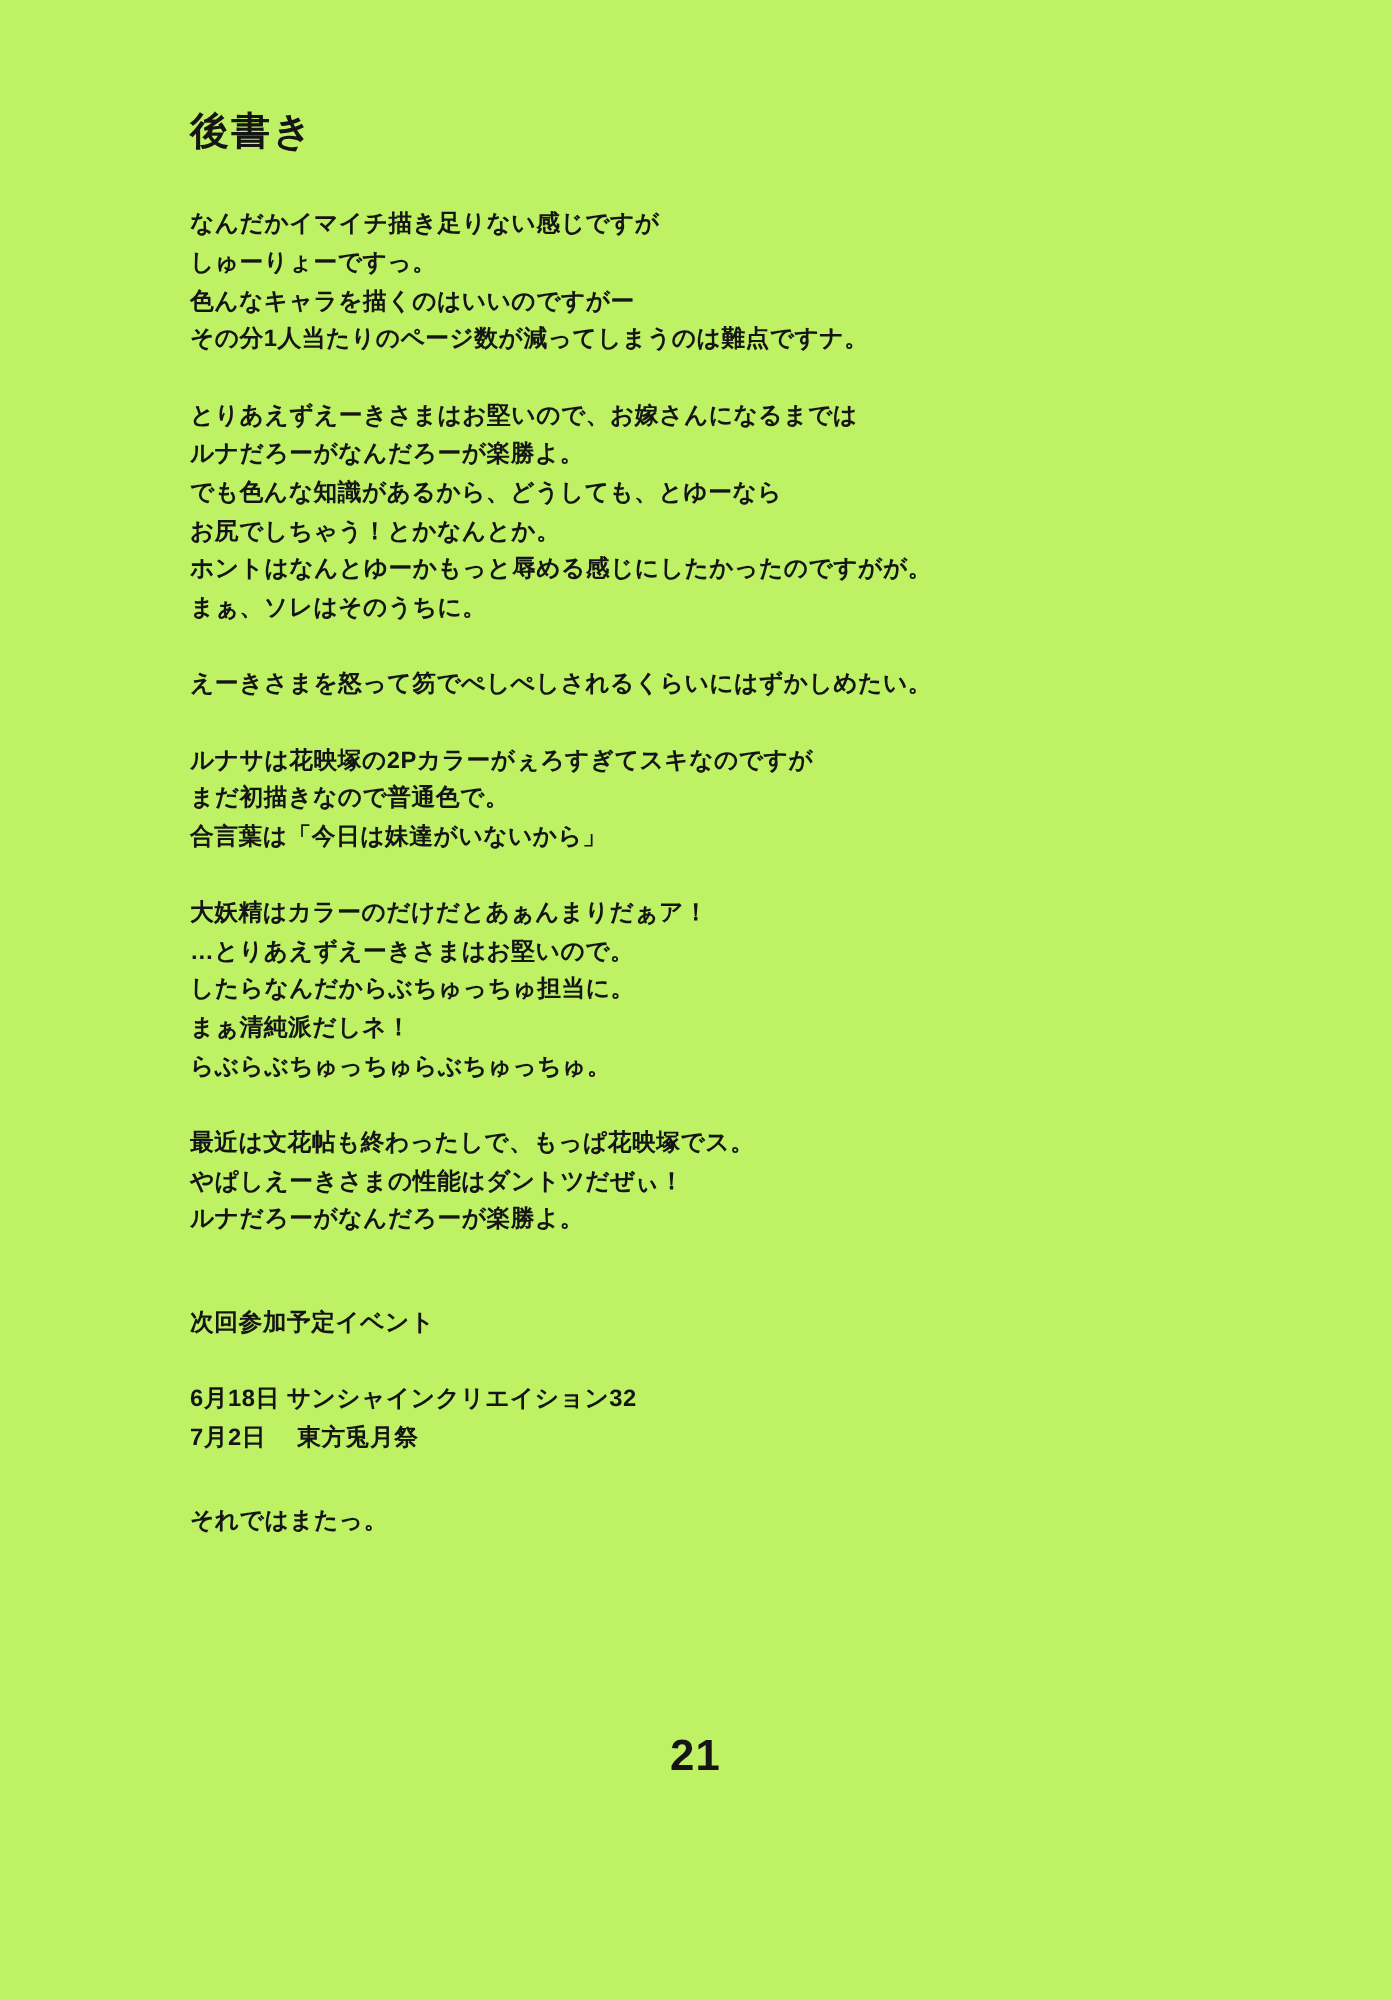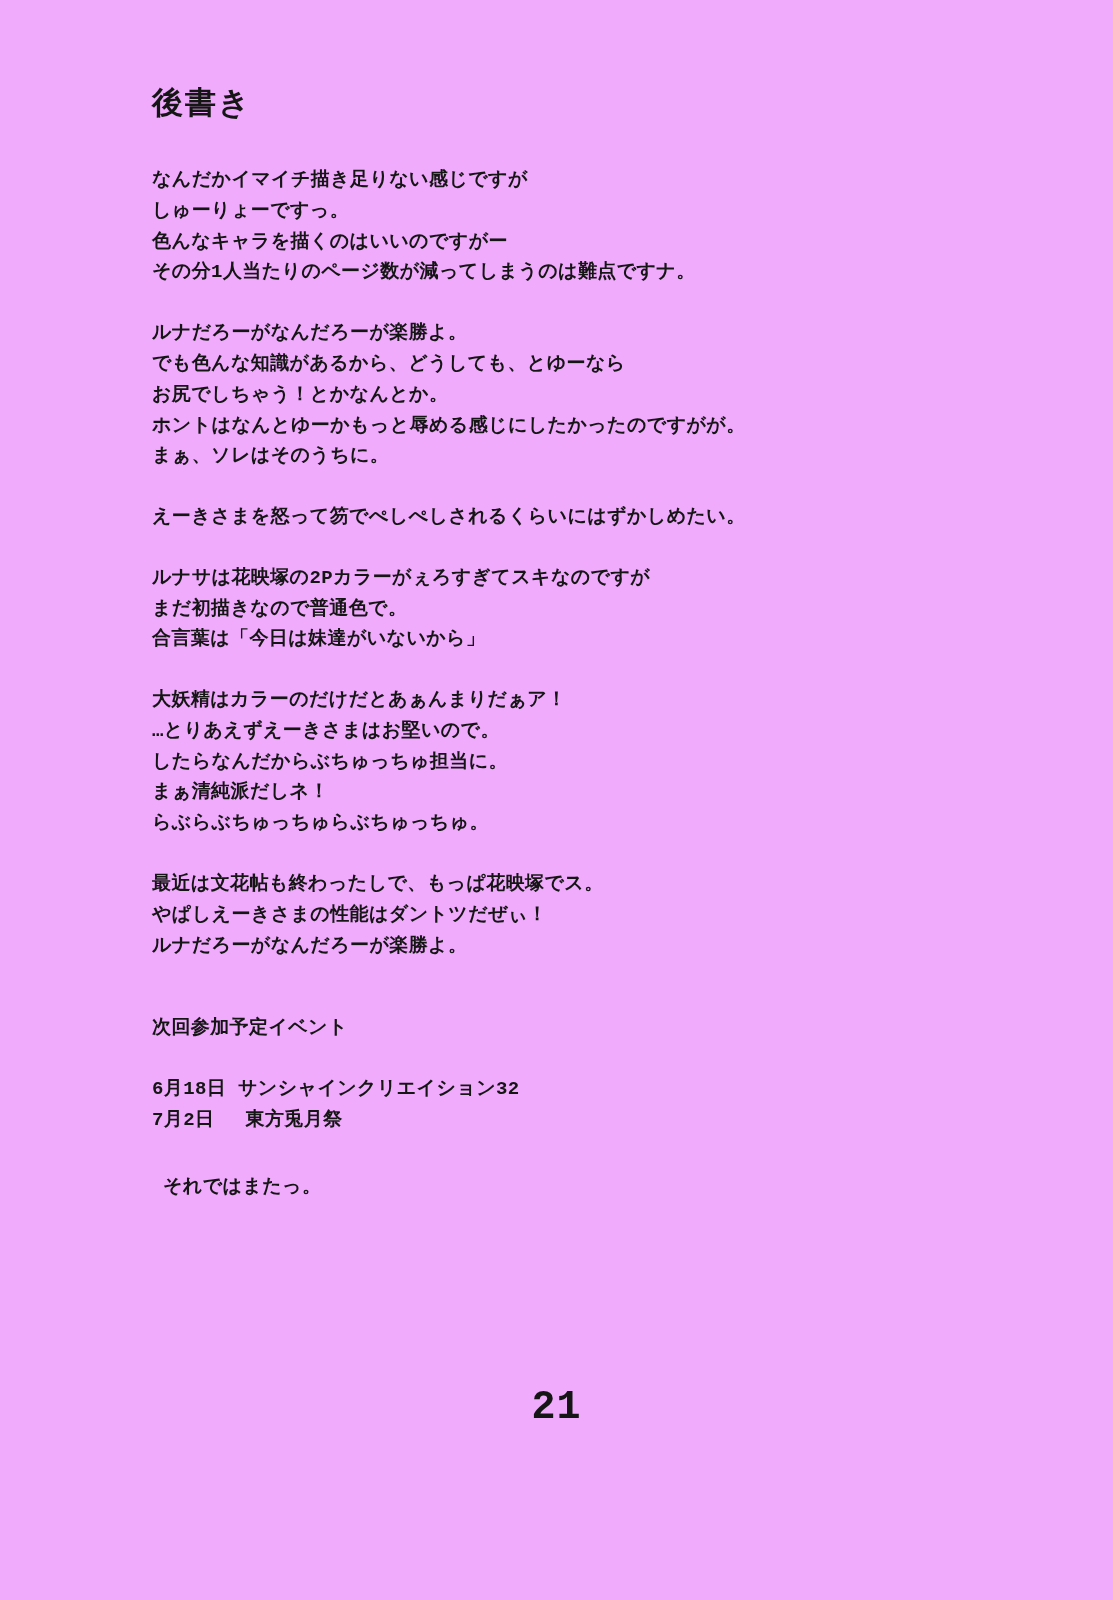--- a/index.html
+++ b/index.html
@@ -4,22 +4,22 @@
 <style>
   html, body {
     margin: 0;
     padding: 0;
     background: #ffffff;
   }
   .page {
     position: relative;
     width: 1113px;
     height: 1600px;
-    background: #f0abfc;
-    font-family: Liberation Mono, monospace;
+    background: #bef264;
+    font-family: Liberation Sans, sans-serif;
     color: #151515;
     overflow: hidden;
   }
   .content {
     position: absolute;
     left: 152px;
     top: 86px;
     width: 800px;
   }
   .afterword-title {
@@ -44,29 +44,29 @@
     margin: 52px 0 30px 0;
   }
   .event-list {
     margin: 0 0 36px 0;
   }
   .event-list .line {
     display: block;
     white-space: pre;
   }
   .closing {
-    margin: 11px;
+    margin: 0;
   }
   .page-number {
     position: absolute;
     left: 0;
     right: 0;
     top: 1385px;
     text-align: center;
-    font-size: 40px;
+    font-size: 35px;
     font-weight: bold;
     letter-spacing: 1px;
   }
 </style>
 </head>
 <body>
 
 <div class="page">
 
   <div class="content">
@@ -74,20 +74,21 @@
     <h1 class="afterword-title">後書き</h1>
 
     <div class="para">
       <span class="line">なんだかイマイチ描き足りない感じですが</span>
       <span class="line">しゅーりょーですっ。</span>
       <span class="line">色んなキャラを描くのはいいのですがー</span>
       <span class="line">その分1人当たりのページ数が減ってしまうのは難点ですナ。</span>
     </div>
 
     <div class="para">
+      <span class="line">とりあえずえーきさまはお堅いので、お嫁さんになるまでは</span>
       <span class="line">ルナだろーがなんだろーが楽勝よ。</span>
       <span class="line">でも色んな知識があるから、どうしても、とゆーなら</span>
       <span class="line">お尻でしちゃう！とかなんとか。</span>
       <span class="line">ホントはなんとゆーかもっと辱める感じにしたかったのですがが。</span>
       <span class="line">まぁ、ソレはそのうちに。</span>
     </div>
 
     <div class="para">
       <span class="line">えーきさまを怒って笏でぺしぺしされるくらいにはずかしめたい。</span>
     </div>

